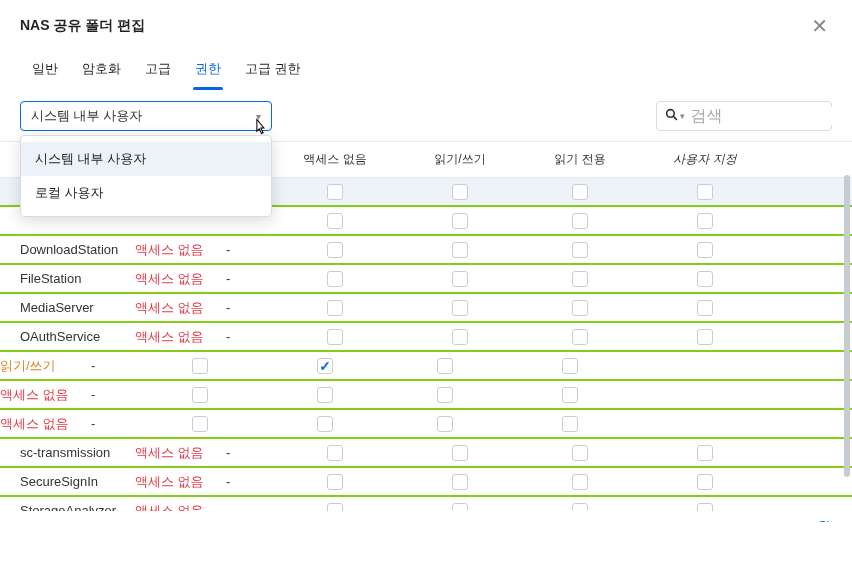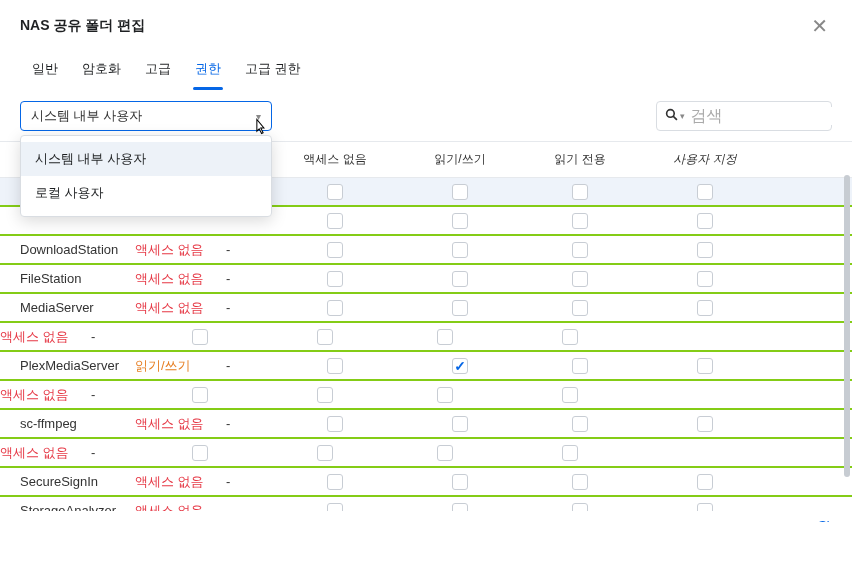--- a/index.html
+++ b/index.html
@@ -203,37 +203,37 @@
             <div class="checkbox"></div>
           </div>
           <div class="cell-cb cb3">
             <div class="checkbox"></div>
           </div>
           <div class="cell-cb cb4">
             <div class="checkbox"></div>
           </div>
         </div>
         <div class="row">
-          <div class="cell-perm red">액세스 없음</div>
-          <div class="cell-extra">-</div>
-          <div class="cell-cb cb1">
-            <div class="checkbox"></div>
-          </div>
-          <div class="cell-cb cb2">
-            <div class="checkbox"></div>
-          </div>
-          <div class="cell-cb cb3">
-            <div class="checkbox"></div>
-          </div>
-          <div class="cell-cb cb4">
-            <div class="checkbox"></div>
-          </div>
-        </div>
-        <div class="row">
-          <div class="cell-name">PlexMediaServer</div>
+          <div class="cell-name">OAuthService</div>
+          <div class="cell-perm red">액세스 없음</div>
+          <div class="cell-extra">-</div>
+          <div class="cell-cb cb1">
+            <div class="checkbox"></div>
+          </div>
+          <div class="cell-cb cb2">
+            <div class="checkbox"></div>
+          </div>
+          <div class="cell-cb cb3">
+            <div class="checkbox"></div>
+          </div>
+          <div class="cell-cb cb4">
+            <div class="checkbox"></div>
+          </div>
+        </div>
+        <div class="row">
           <div class="cell-perm orange">읽기/쓰기</div>
           <div class="cell-extra">-</div>
           <div class="cell-cb cb1">
             <div class="checkbox"></div>
           </div>
           <div class="cell-cb cb2">
             <div class="checkbox checked"></div>
           </div>
           <div class="cell-cb cb3">
             <div class="checkbox"></div>
@@ -252,37 +252,37 @@
             <div class="checkbox"></div>
           </div>
           <div class="cell-cb cb3">
             <div class="checkbox"></div>
           </div>
           <div class="cell-cb cb4">
             <div class="checkbox"></div>
           </div>
         </div>
         <div class="row">
-          <div class="cell-name">sc-ffmpeg</div>
-          <div class="cell-perm red">액세스 없음</div>
-          <div class="cell-extra">-</div>
-          <div class="cell-cb cb1">
-            <div class="checkbox"></div>
-          </div>
-          <div class="cell-cb cb2">
-            <div class="checkbox"></div>
-          </div>
-          <div class="cell-cb cb3">
-            <div class="checkbox"></div>
-          </div>
-          <div class="cell-cb cb4">
-            <div class="checkbox"></div>
-          </div>
-        </div>
-        <div class="row">
+          <div class="cell-perm red">액세스 없음</div>
+          <div class="cell-extra">-</div>
+          <div class="cell-cb cb1">
+            <div class="checkbox"></div>
+          </div>
+          <div class="cell-cb cb2">
+            <div class="checkbox"></div>
+          </div>
+          <div class="cell-cb cb3">
+            <div class="checkbox"></div>
+          </div>
+          <div class="cell-cb cb4">
+            <div class="checkbox"></div>
+          </div>
+        </div>
+        <div class="row">
+          <div class="cell-name">sc-transmission</div>
           <div class="cell-perm red">액세스 없음</div>
           <div class="cell-extra">-</div>
           <div class="cell-cb cb1">
             <div class="checkbox"></div>
           </div>
           <div class="cell-cb cb2">
             <div class="checkbox"></div>
           </div>
           <div class="cell-cb cb3">
             <div class="checkbox"></div>

